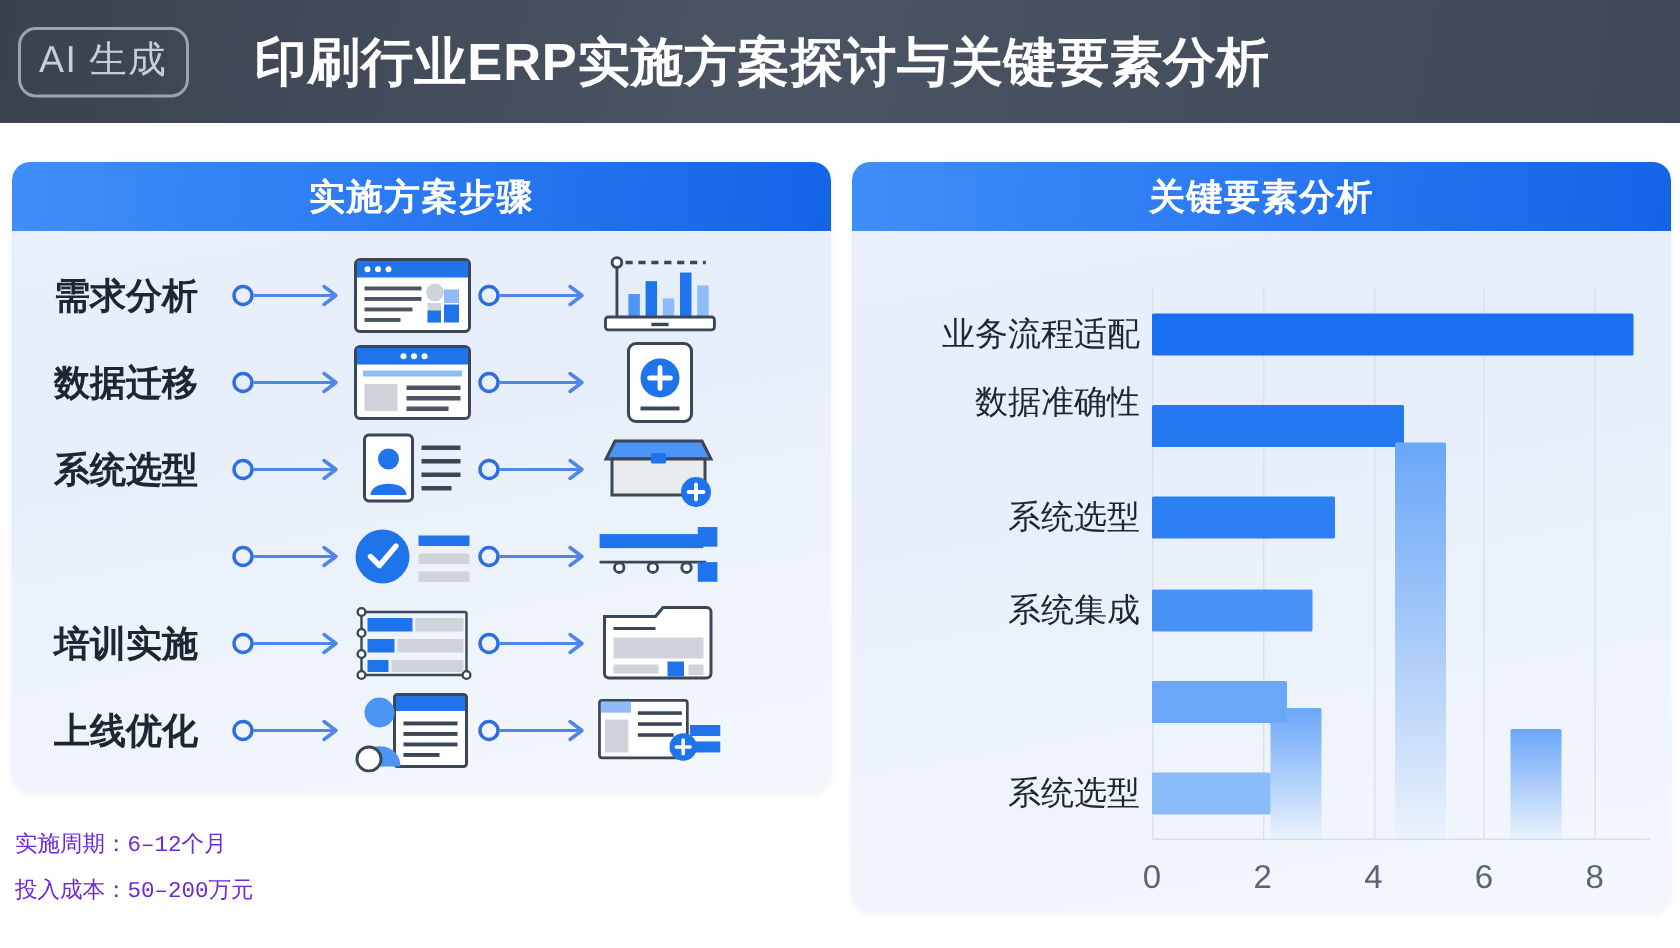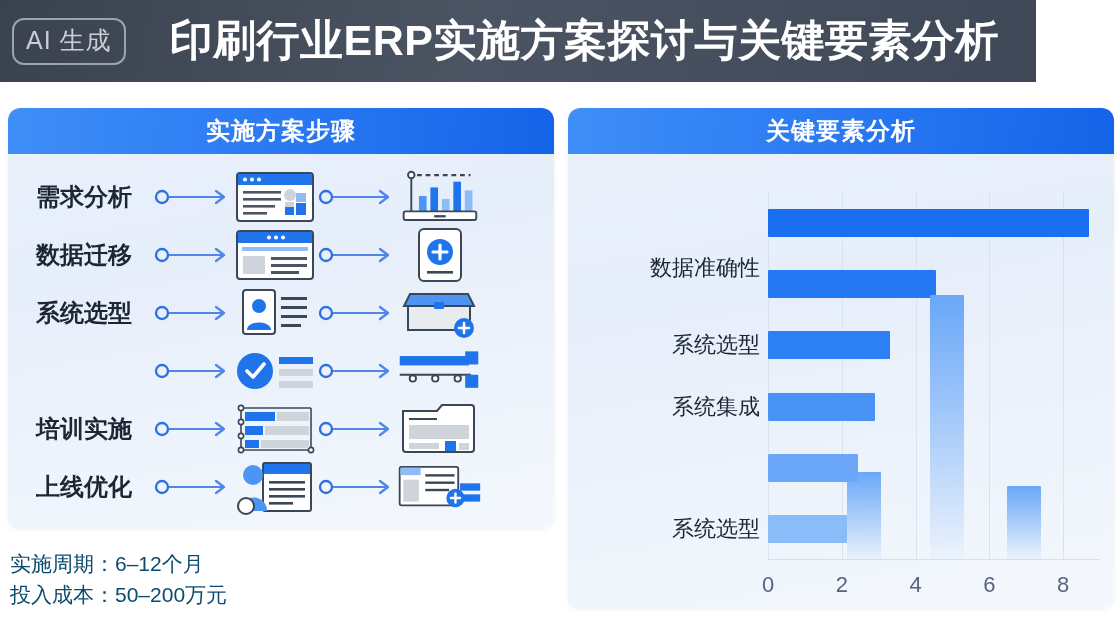--- a/index.html
+++ b/index.html
@@ -6,40 +6,40 @@
   html, body {
     width: 1120px; height: 632px;
     font-family: "Liberation Sans", "DejaVu Sans", sans-serif;
     background: #ffffff;
     overflow: hidden;
   }
 
   
   .header {
     position: relative;
-    width: 1036px; height: 82px;
+    width: 1120px; height: 82px;
     background: linear-gradient(100deg, #3a4250 0%, #4b5462 45%, #3f4856 100%);
     display: flex; align-items: center;
   }
   .ai-badge {
     margin-left: 12px;
     border: 2px solid #9aa3ae;
     border-radius: 12px;
     color: #c9ced6;
     font-size: 25px;
     line-height: 1;
     padding: 8px 12px 10px 12px;
     letter-spacing: 1px;
     white-space: nowrap;
     font-weight: 400;
   }
   .header-title {
     margin-left: 44px;
     color: #ffffff;
-    font-size: 43px;
+    font-size: 35px;
     font-weight: bold;
     letter-spacing: 0.5px;
     white-space: nowrap;
   }
 
   
   .body-area {
     position: relative;
     width: 1120px; height: 550px;
     background: #ffffff;
@@ -86,24 +86,25 @@
     font-weight: bold;
   }
   .connector { width: 78px; height: 24px; flex: 0 0 78px; }
   .step-icon { width: 86px; display: flex; justify-content: center; align-items: center; }
   .step-icon svg { display: block; }
 
   
   .left-footer {
     position: absolute;
     left: 10px; top: 466px;
-    color: #0c4a6e;
-    font-size: 21px;
+    color: #6d28d9;
+    font-size: 15px;
     line-height: 31px;
     white-space: nowrap;
+    font-family: Liberation Mono, monospace;
   }
 
   
   .chart-wrap { position: relative; width: 546px; height: 454px; }
   .chart-labels {
     position: absolute; left: 0; top: 0;
     width: 200px; height: 100%;
   }
   .chart-label {
     position: absolute;
@@ -451,20 +452,21 @@
     <div>投入成本：50–200万元</div>
   </div>
 
   <div class="panel panel-right">
     <div class="panel-head">
       <div class="panel-head-title">关键要素分析</div>
     </div>
 
     <div class="chart-wrap">
       <div class="chart-labels" id="cat-labels">
+          <div class="chart-label" style="top: 68.6667px;">业务流程适配</div>
           <div class="chart-label" style="top: 114px;">数据准确性</div>
           <div class="chart-label" style="top: 191.333px;">系统选型</div>
           <div class="chart-label" style="top: 252.667px;">系统集成</div>
           <div class="chart-label" style="top: 314px;"></div>
           <div class="chart-label" style="top: 375.333px;">系统选型</div>
         </div>
       <div class="plot" id="plot-area">
         <div class="axisline"></div>
       <div class="gridline" style="left: 0px;"></div>
           <div class="tick" style="left: 0px;">0</div>

